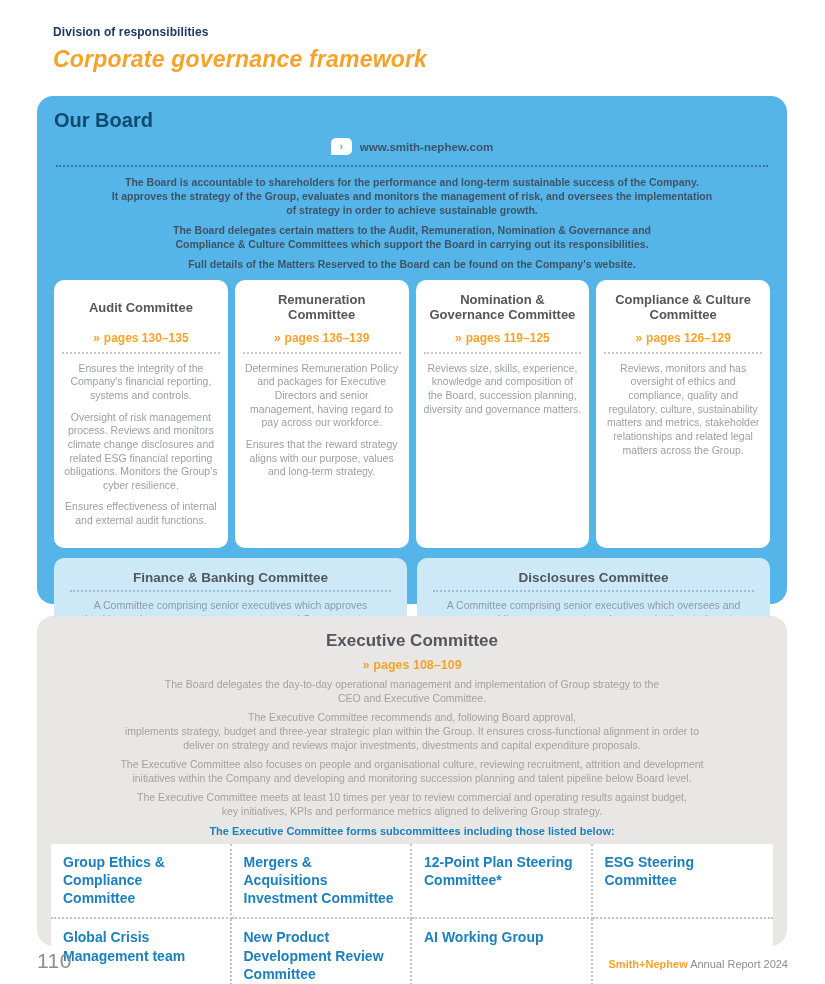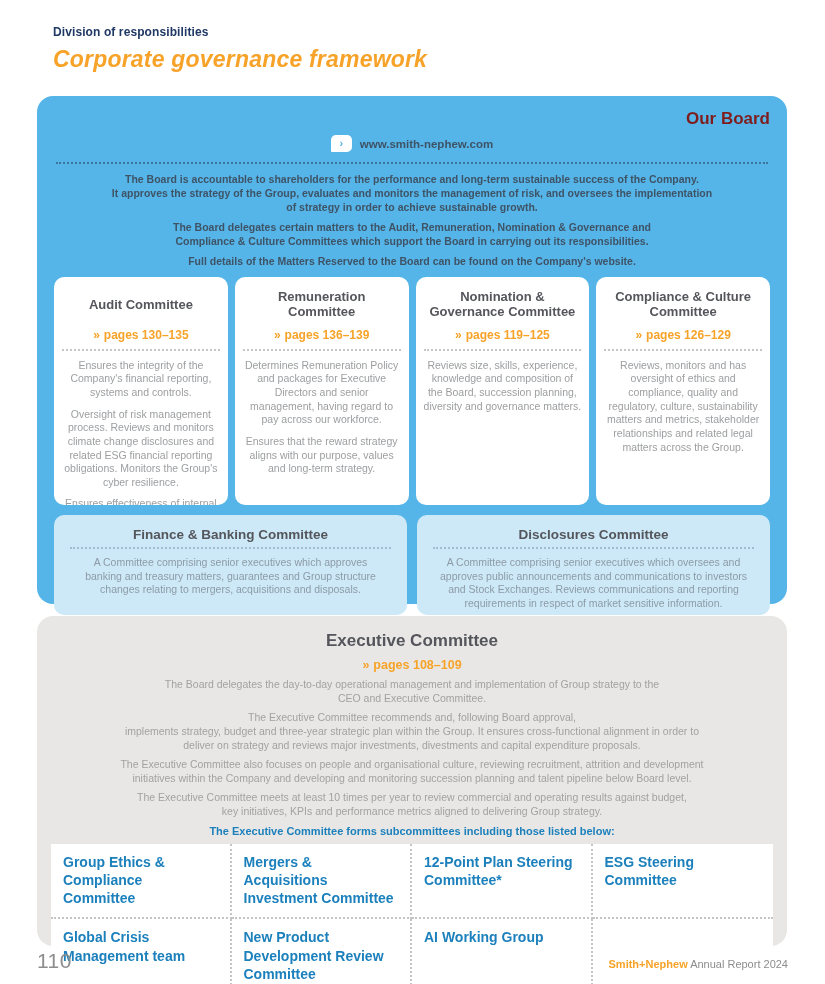--- a/index.html
+++ b/index.html
@@ -17,36 +17,36 @@
   .eyebrow { font-size: 12px; font-weight: bold; color: #1F3864; letter-spacing: .1px; }
   .page-title { font-size: 23px; font-weight: bold; color: #F7A329; margin-top: 7px; letter-spacing: .2px; font-style: italic; }
 
   
   .board-box {
     position: absolute; left: 37px; top: 96px;
     width: 750px; height: 508px;
     background: #56B5E8; border-radius: 16px;
     padding: 13px 17px 12px;
   }
-  .board-title { text-align: right; font-size: 17px; font-weight: bold; color: #7f1d1d; }
+  .board-title { text-align: left; font-size: 20px; font-weight: bold; color: #0c4a6e; }
   .website-row { display: flex; justify-content: center; align-items: center; gap: 8px; margin-top: 4px; height: 21px; }
   .link-icon {
     width: 21px; height: 17px; background: #ffffff; border-radius: 5px 5px 5px 1px;
     color: #56B5E8; display: flex; align-items: center; justify-content: center;
     font-weight: bold; font-size: 11px; line-height: 1;
   }
   .website-text { font-size: 11.5px; font-weight: bold; color: #3E5366; }
   .dotted-sep { border-top: 2px dotted rgba(31,56,77,.5); margin: 8px 2px 9px; height: 0; }
   .board-para {
     text-align: center; font-size: 10.5px; font-weight: bold; color: #3E5366;
     line-height: 1.33; white-space: pre-line; margin: 0 auto 6px; max-width: 700px;
   }
   
   .committee-grid { display: grid; grid-template-columns: repeat(4, 1fr); gap: 7px; margin-top: 8px; }
-  .committee-card { background: #ffffff; border-radius: 10px; padding: 11px 8px; height: 228px; overflow: hidden; }
+  .committee-card { background: #ffffff; border-radius: 10px; padding: 11px 8px; height: 268px; overflow: hidden; }
   .card-title {
     font-size: 13px; font-weight: bold; color: #54565B; text-align: center;
     height: 35px; display: flex; align-items: center; justify-content: center; line-height: 1.15;
   }
   .card-pages { text-align: center; font-size: 12px; font-weight: bold; color: #F7A329; margin-top: 5px; }
   .chevron { margin-right: 5px; letter-spacing: -1px; }
   .card-sep { border-top: 2px dotted #C6C6C6; margin: 7px 0 8px; height: 0; }
   .card-para { font-size: 10.5px; color: #9C9EA0; text-align: center; line-height: 1.3; margin-bottom: 8px; }
   
   .subbox-grid { display: grid; grid-template-columns: 1fr 1fr; gap: 10px; margin-top: 10px; }

